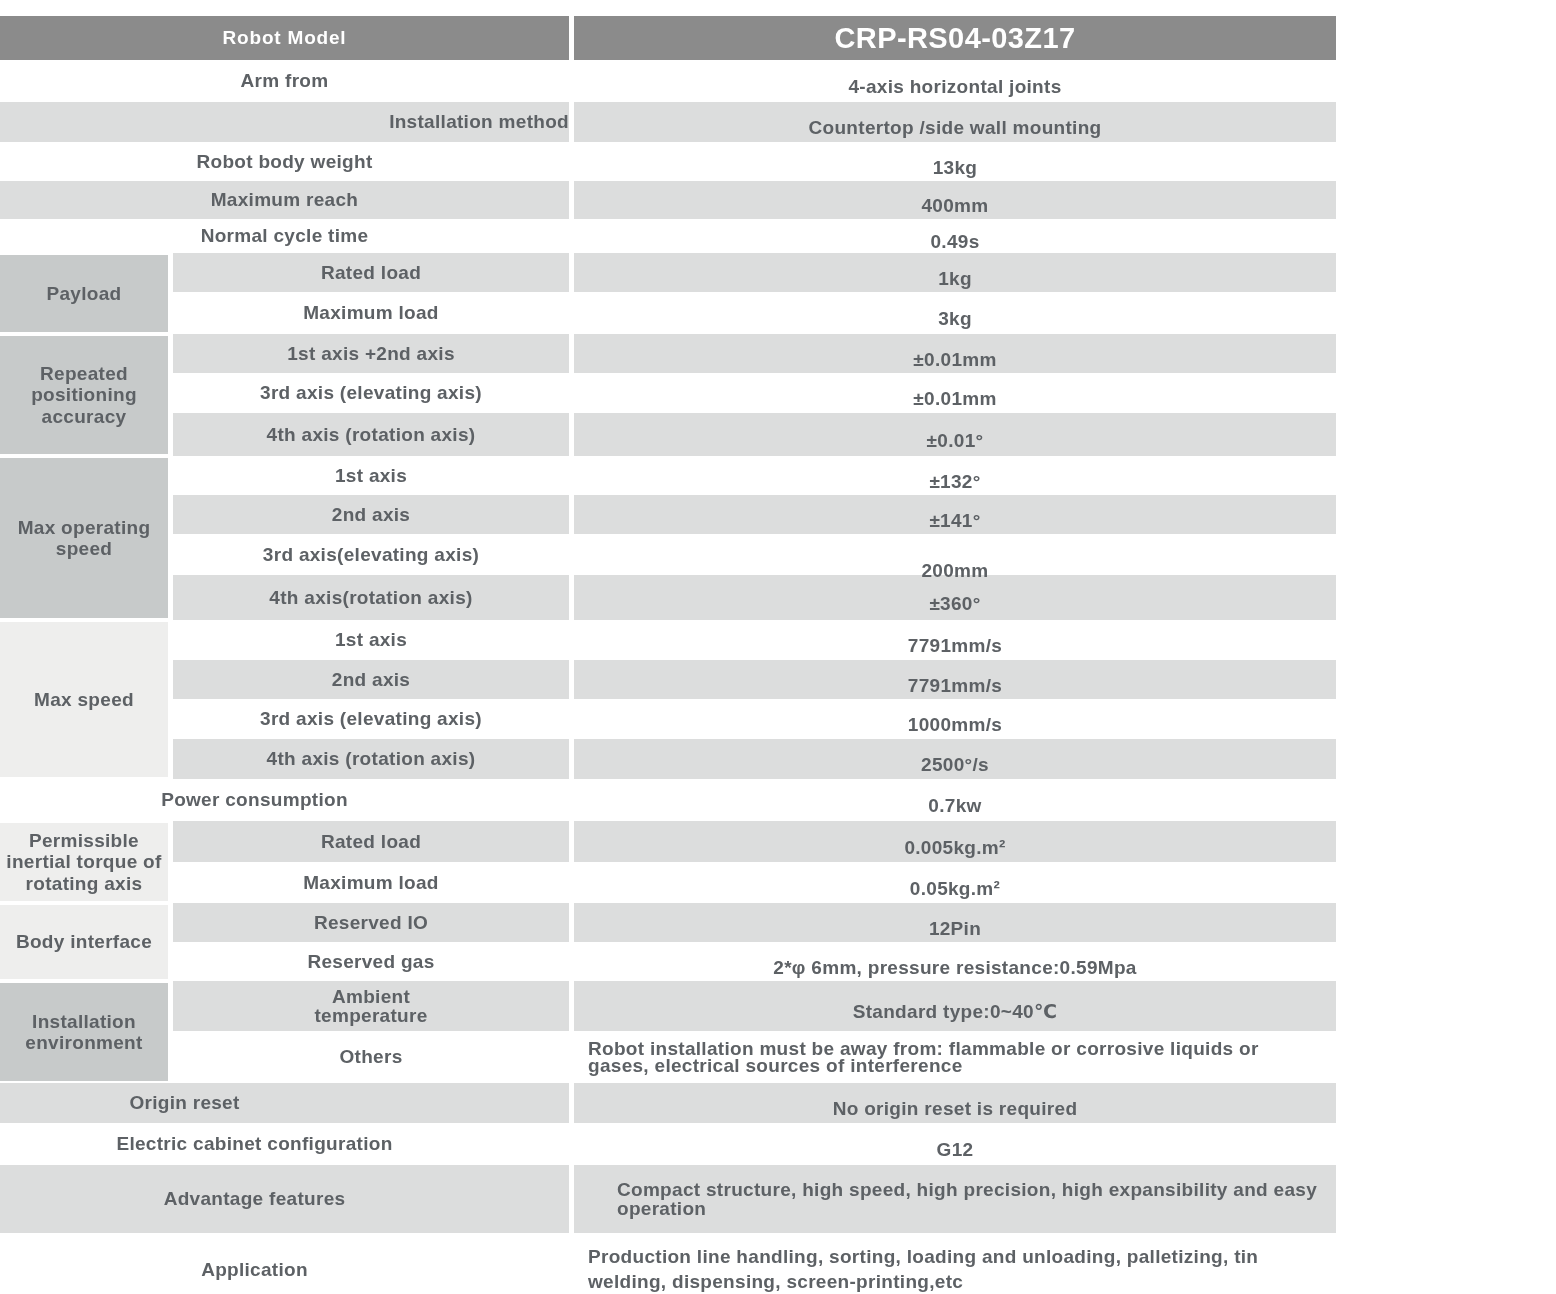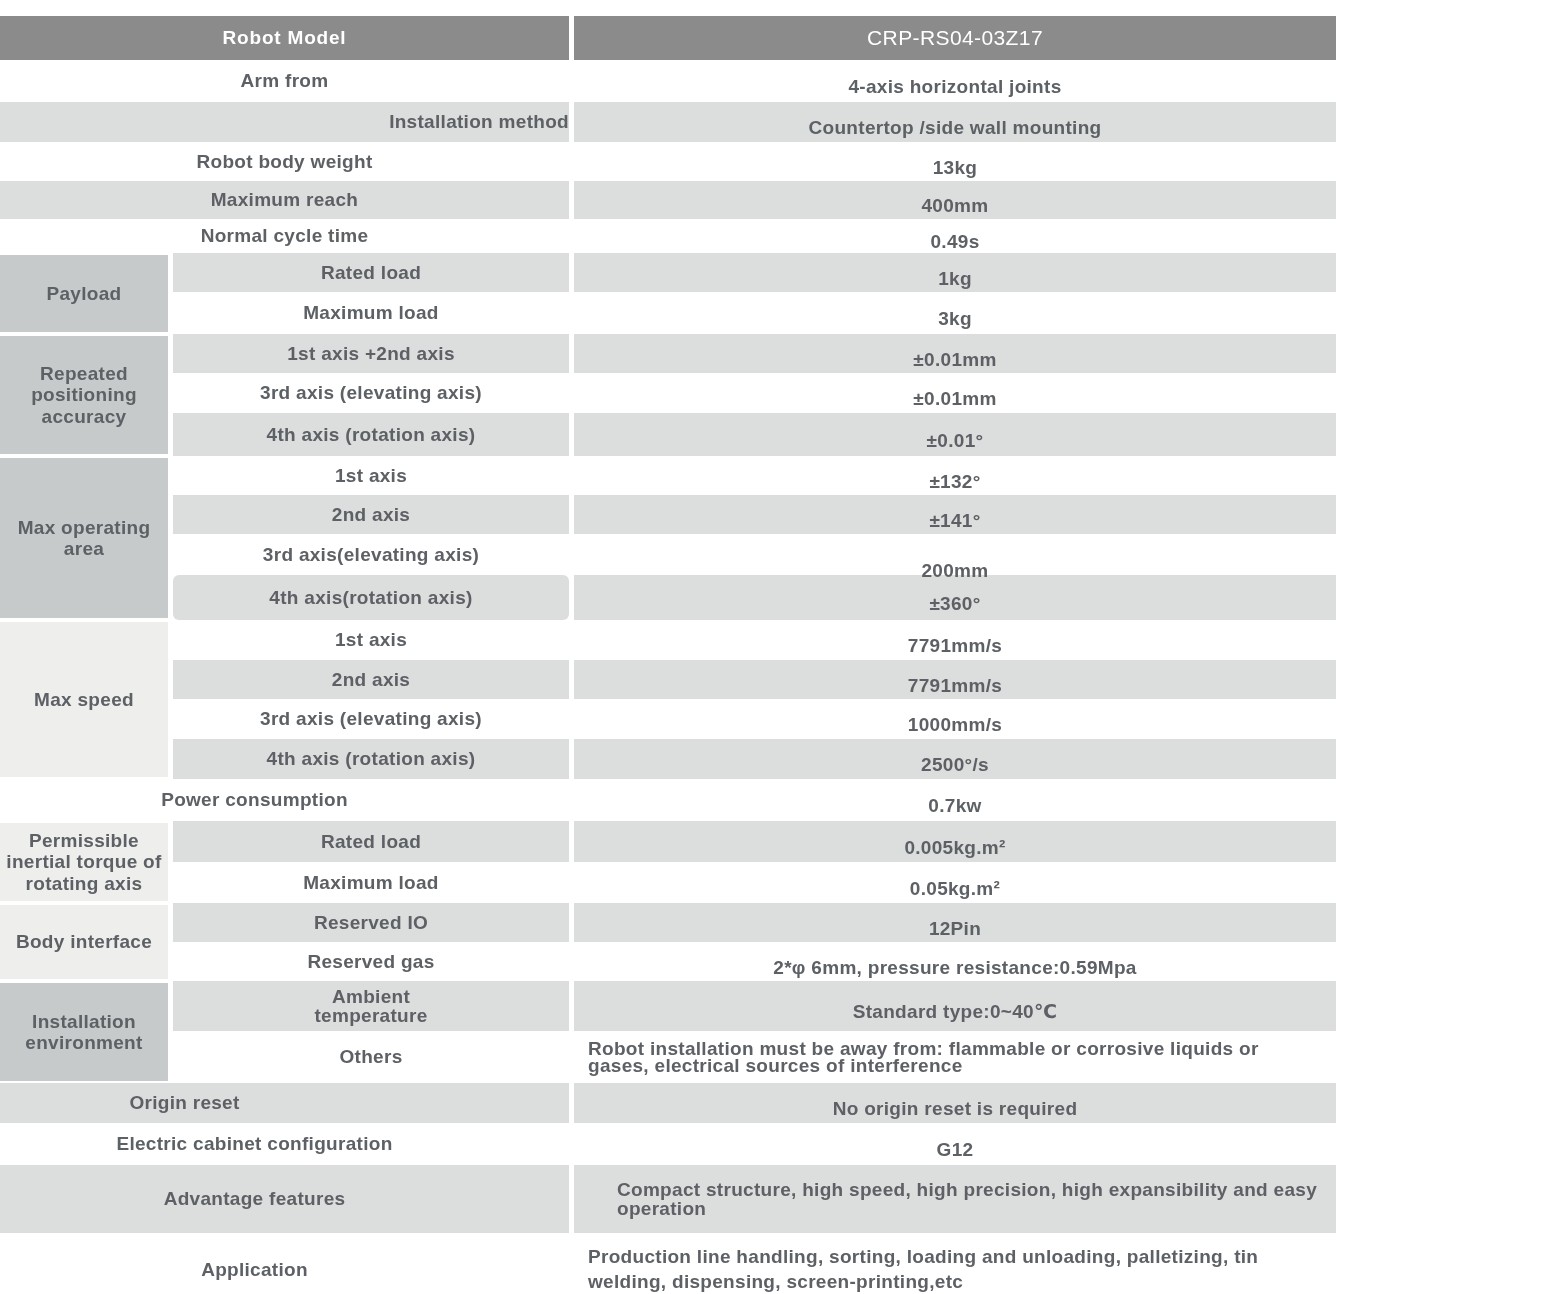--- a/index.html
+++ b/index.html
@@ -22,21 +22,21 @@
     grid-template-columns:168px 396px 762px;
     column-gap:5px;
     width:1336px;
   }
   .hcell{
     background:var(--header-bg);
     color:var(--header-text);
     display:flex;align-items:center;justify-content:center;
   }
   .hlab{font-size:19px;font-weight:700;letter-spacing:0.8px;}
-  .hval{font-size:21px;font-weight:400;letter-spacing:0.4px;}
+  .hval{font-size:29px;font-weight:700;letter-spacing:0.4px;}
   .cell{
     display:flex;align-items:center;justify-content:center;
     font-size:19px;font-weight:700;letter-spacing:0.3px;
     text-align:center;line-height:1.12;
   }
   .shade{background:var(--band);}
   .gcell{
     background:var(--gdark);
     border-top:2px solid #fff;border-bottom:2px solid #fff;
     display:flex;align-items:center;justify-content:center;
@@ -73,21 +73,21 @@
       <div class="hcell hval" style="grid-area: 1 / 3;">
         <span class="inner">CRP-RS04-03Z17</span>
       </div>
       <div class="gcell dark" style="grid-area: 7 / 1 / 9;">
         <span class="inner">Payload</span>
       </div>
       <div class="gcell dark" style="grid-area: 9 / 1 / 12;">
         <span class="inner">Repeated positioning accuracy</span>
       </div>
       <div class="gcell dark" style="grid-area: 12 / 1 / 16;">
-        <span class="inner">Max operating area</span>
+        <span class="inner">Max operating speed</span>
       </div>
       <div class="gcell light" style="grid-area: 21 / 1 / 23;">
         <span class="inner">Permissible inertial torque of rotating axis</span>
       </div>
       <div class="gcell light" style="grid-area: 16 / 1 / 20;">
         <span class="inner">Max speed</span>
       </div>
       <div class="gcell light" style="grid-area: 23 / 1 / 25;">
         <span class="inner">Body interface</span>
       </div>
@@ -165,21 +165,21 @@
       </div>
       <div class="cell val r-moa-2nd-axis shade" style="grid-area: 13 / 3;">
         <span class="inner">±141°</span>
       </div>
       <div class="cell lab r-moa-3rd-axis" style="grid-area: 14 / 2;">
         <span class="inner">3rd axis(elevating axis)</span>
       </div>
       <div class="cell val r-moa-3rd-axis" style="grid-area: 14 / 3; align-items: flex-end;">
         <span class="inner">200mm</span>
       </div>
-      <div class="cell lab r-moa-4th-axis shade" style="grid-area: 15 / 2; border-radius: 6px;">
+      <div class="cell lab r-moa-4th-axis shade" style="grid-area: 15 / 2;">
         <span class="inner">4th axis(rotation axis)</span>
       </div>
       <div class="cell val r-moa-4th-axis shade" style="grid-area: 15 / 3;">
         <span class="inner">±360°</span>
       </div>
       <div class="cell lab r-ms-1st-axis" style="grid-area: 16 / 2;">
         <span class="inner">1st axis</span>
       </div>
       <div class="cell val r-ms-1st-axis" style="grid-area: 16 / 3;">
         <span class="inner">7791mm/s</span>

